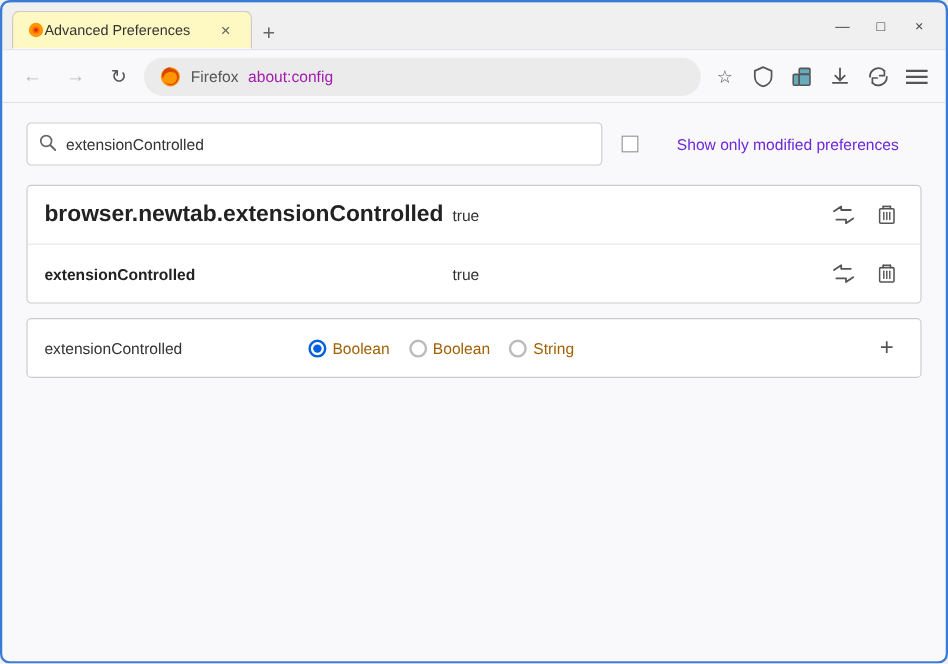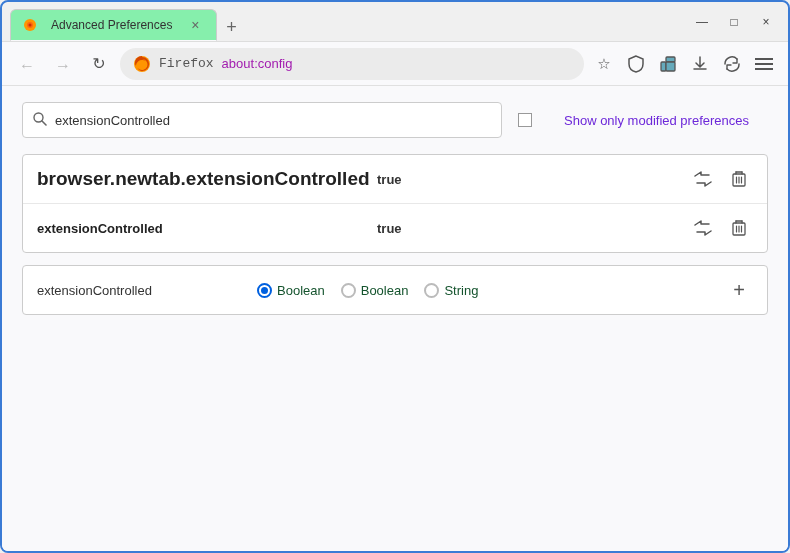--- a/index.html
+++ b/index.html
@@ -37,28 +37,28 @@
     }
 
     .tab-area {
       display: flex;
       align-items: flex-end;
       flex: 1;
       height: 100%;
     }
 
     .tab-active {
-      background: #86efac;
+      background: #fef9c3;
       border: 1px solid #ccc;
       border-bottom: 1px solid #f9f9fb;
       border-radius: 6px 6px 0 0;
       padding: 6px 12px;
       display: flex;
       align-items: center;
-      gap: 14px;
+      gap: 0;
       height: 32px;
       min-width: 200px;
     }
 
     .tab-favicon {
       width: 14px;
       height: 14px;
     }
 
     .tab-title {
@@ -154,21 +154,20 @@
       height: 18px;
       display: flex;
       align-items: center;
       justify-content: center;
     }
 
     .browser-name {
       font-size: 13px;
       color: #555;
       font-weight: 500;
-      font-family: Liberation Mono, monospace;
     }
 
     .url-text {
       font-size: 13px;
       color: #a21caf;
       font-weight: 400;
     }
 
     .nav-icons {
       display: flex;
@@ -293,21 +292,21 @@
     }
 
     .result-name {
       font-weight: 700;
       font-size: 19px;
       color: #222;
       flex: 0 0 340px;
     }
 
     .result-value {
-      font-weight: 700;
+      font-weight: 400;
       font-size: 13px;
       color: #333;
       flex: 1;
     }
 
     .result-actions {
       display: flex;
       gap: 8px;
       align-items: center;
     }
@@ -372,21 +371,21 @@
 
     .radio-dot {
       width: 7px;
       height: 7px;
       border-radius: 50%;
       background: #0060df;
     }
 
     .radio-label {
       font-size: 13px;
-      color: #14532d;
+      color: #a16207;
       text-align: center;
     }
 
     .add-btn {
       width: 28px;
       height: 28px;
       display: flex;
       align-items: center;
       justify-content: center;
       font-size: 20px;

